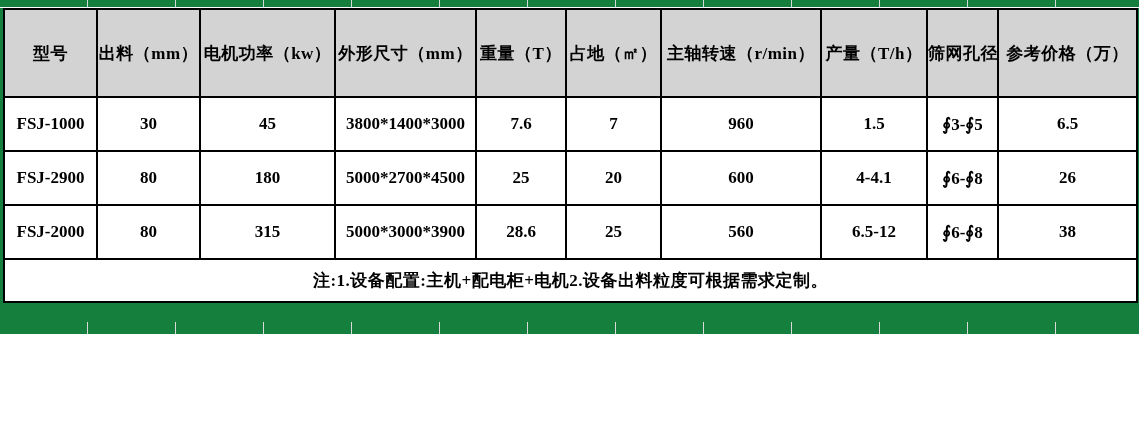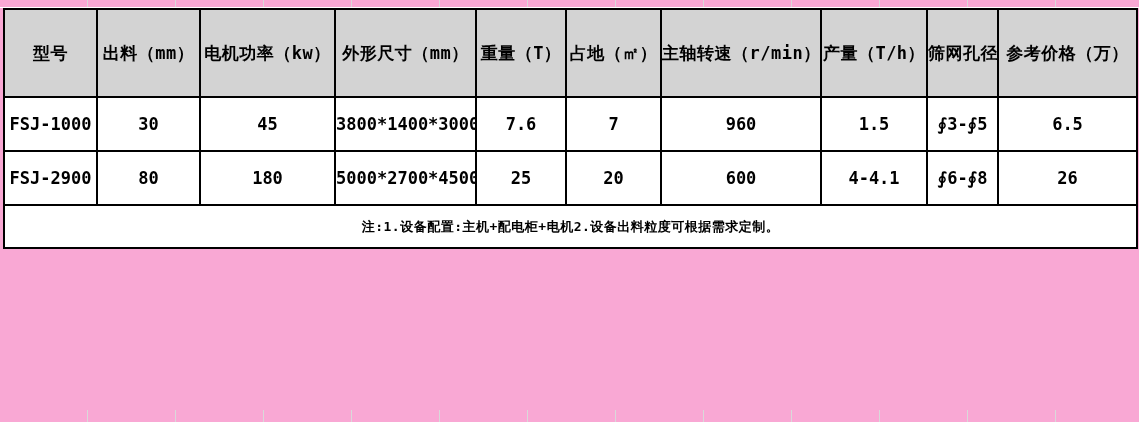--- a/index.html
+++ b/index.html
@@ -3,23 +3,24 @@
 <meta charset="utf-8">
 <style>
   * { box-sizing: border-box; margin: 0; padding: 0; }
   html, body {
     width: 1139px; height: 422px;
     background: #ffffff;
     font-family: "DejaVu Sans Mono", "DejaVu Sans", "Liberation Sans", monospace, sans-serif;
   }
   .sheet {
     position: relative;
-    width: 1139px; height: 422px;
-    background: #f9a8d4;
+    width: 1139px; height: 334px;
+    background: #15803d;
     overflow: hidden;
+    font-family: Liberation Serif, serif;
   }
   
   .grid-strip {
     position: absolute; left: 0; width: 1139px;
     background-image: repeating-linear-gradient(
       to right, transparent 0px, transparent 87px, #d9d9d9 87px, #d9d9d9 88px);
   }
   .grid-strip.top { top: 0; height: 8px; border-bottom: 1px solid #ffffff; }
   .grid-strip.bottom { bottom: 0; height: 12px; }
 
@@ -43,21 +44,21 @@
     background: #d3d3d3;
     height: 88px;
     letter-spacing: 0.5px;
   }
   .spec-table tbody td {
     background: #ffffff;
     height: 54px;
   }
   .spec-table tr.note-row td {
     height: 43px;
-    font-size: 13px;
+    font-size: 17px;
     letter-spacing: 0.5px;
   }
 </style>
 </head>
 <body>
 
 <div class="sheet">
   <div class="grid-strip top"></div>
 
   <table class="spec-table">
@@ -105,20 +106,32 @@
         <td>80</td>
         <td>180</td>
         <td>5000*2700*4500</td>
         <td>25</td>
         <td>20</td>
         <td>600</td>
         <td>4-4.1</td>
         <td>∮6-∮8</td>
         <td>26</td>
       </tr>
+      <tr>
+        <td>FSJ-2000</td>
+        <td>80</td>
+        <td>315</td>
+        <td>5000*3000*3900</td>
+        <td>28.6</td>
+        <td>25</td>
+        <td>560</td>
+        <td>6.5-12</td>
+        <td>∮6-∮8</td>
+        <td>38</td>
+      </tr>
       <tr class="note-row">
         <td colspan="10">注:1.设备配置:主机+配电柜+电机2.设备出料粒度可根据需求定制。</td>
       </tr>
     </tbody>
   </table>
 
   <div class="grid-strip bottom"></div>
 </div>
 
 </body></html>

